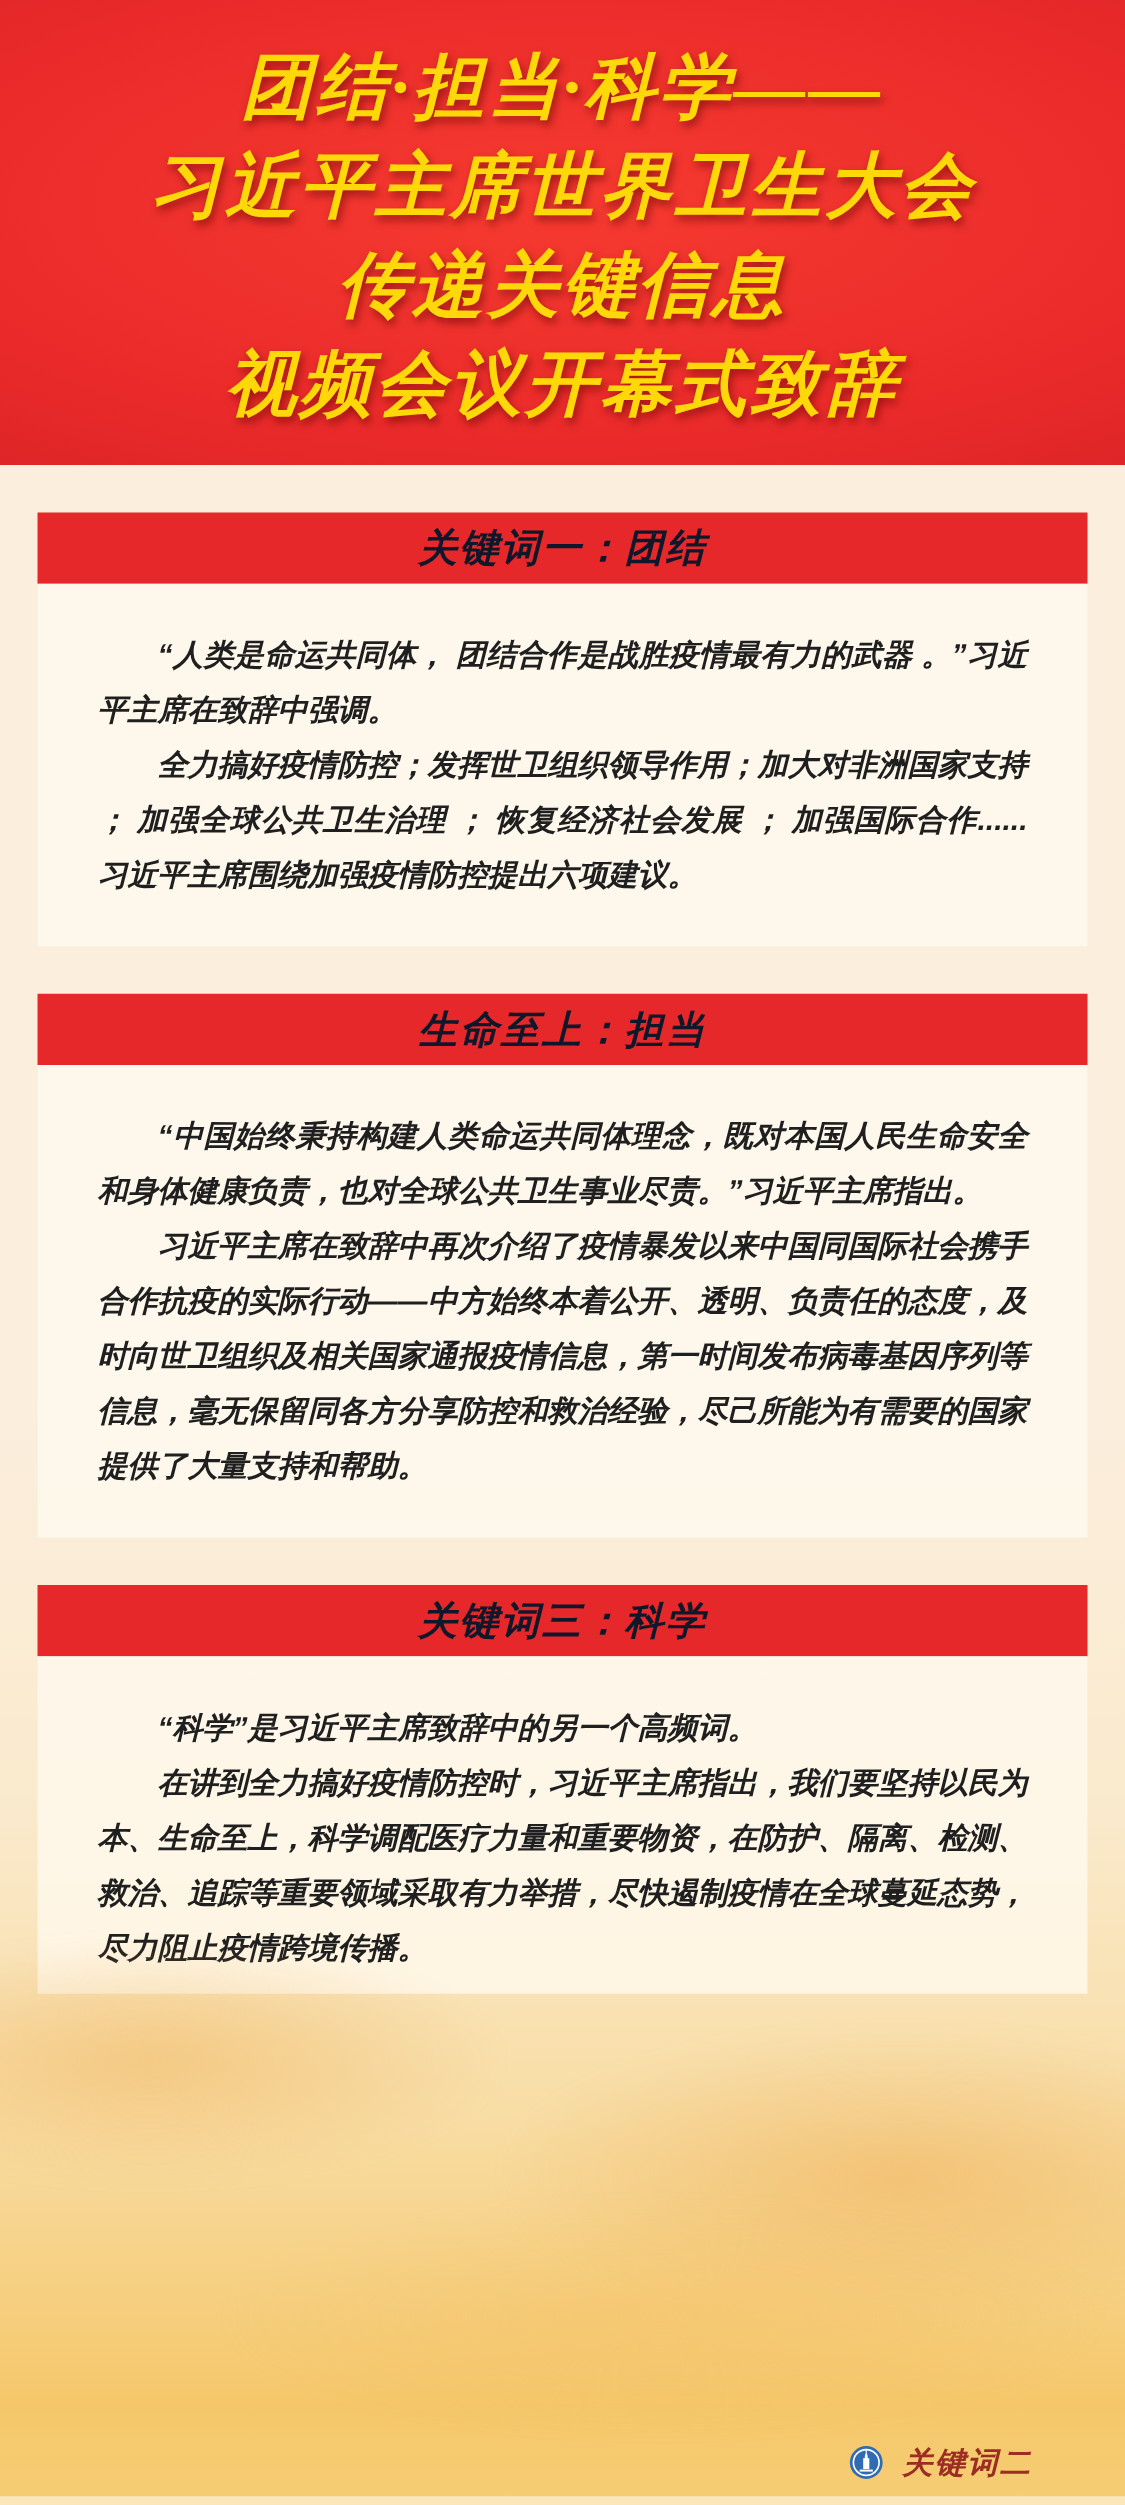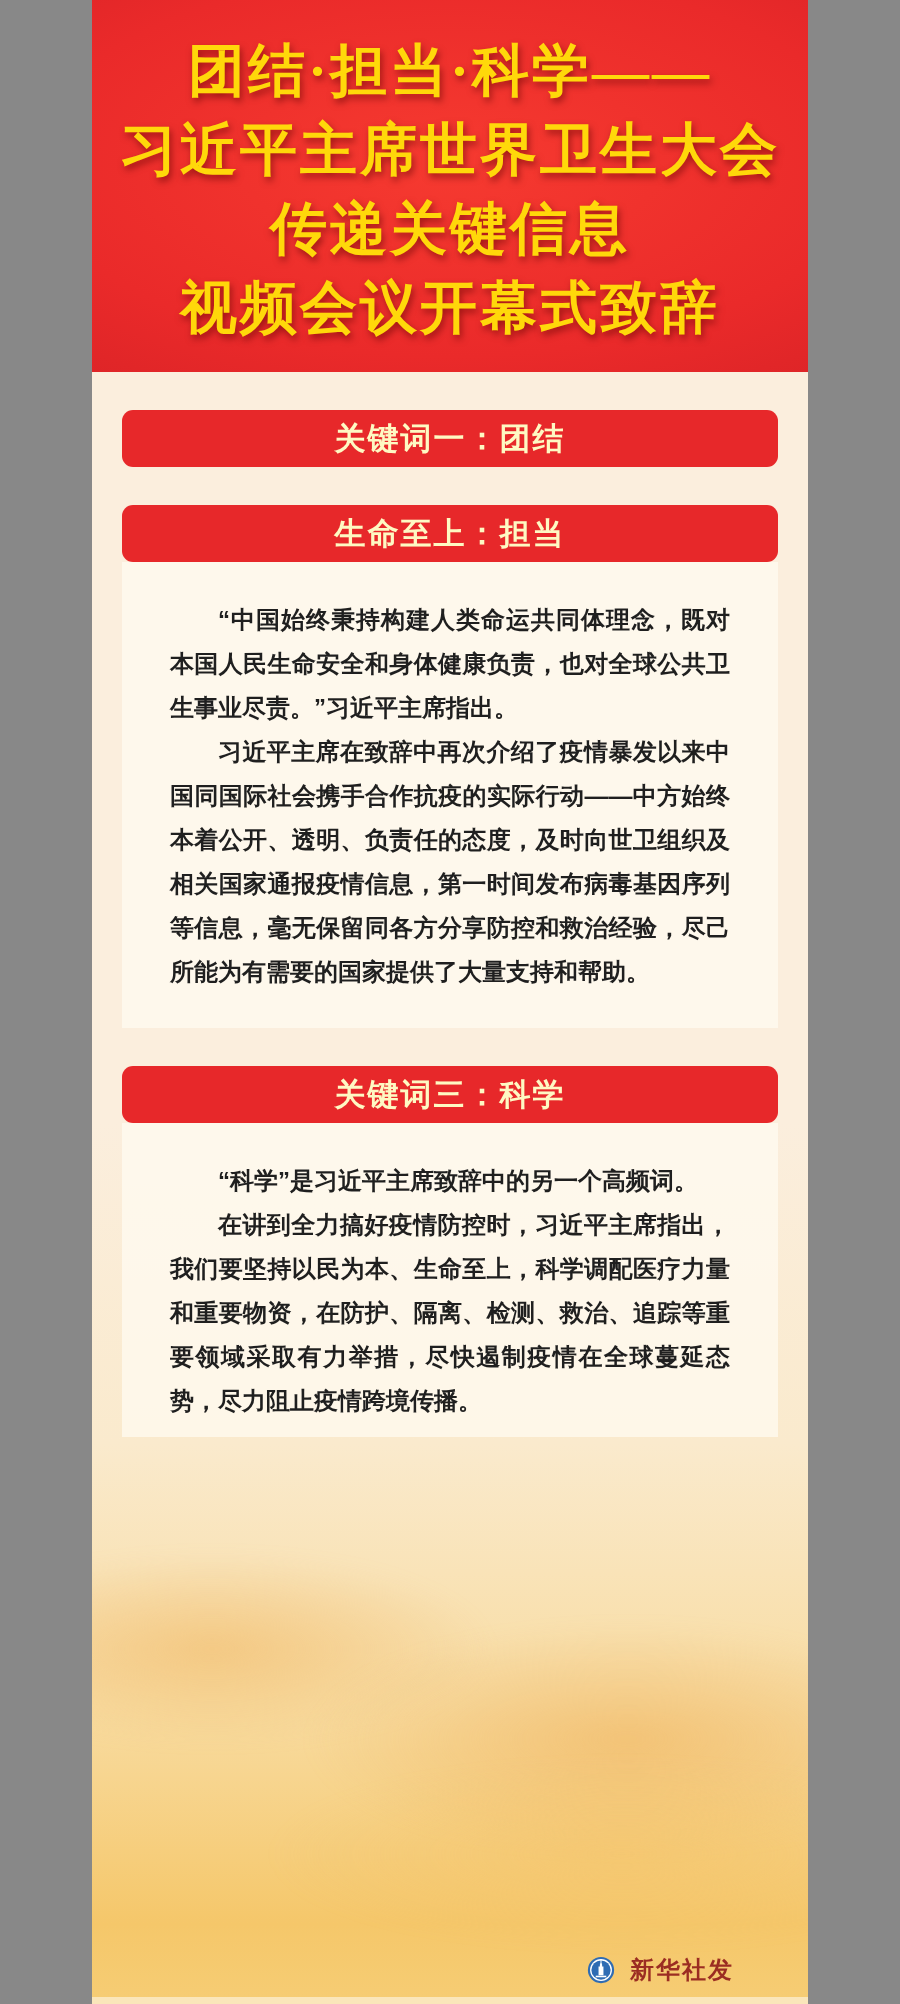--- a/index.html
+++ b/index.html
@@ -1,28 +1,29 @@
 <!DOCTYPE html>
 <html><head>
 <meta charset="utf-8">
 <style>
   * { box-sizing: border-box; }
   html, body { margin: 0; padding: 0; }
   body { background: #888; }
 
   .page {
     position: relative;
-    width: 716px;
+    width: 900px;
     height: 2004px;
     margin: 0 auto;
     overflow: hidden;
     background: linear-gradient(180deg,
       #fbeedd 0%, #fbeedd 56%, #faeacd 72%,
       #f8dca2 85%, #f5c76a 96%, #f6cd74 100%);
     font-family: "Liberation Sans", sans-serif;
+    font-style: italic;
   }
 
   
   .hill {
     position: absolute;
     border-radius: 50%;
     filter: blur(9px);
     pointer-events: none;
   }
   .hill-left {
@@ -69,28 +70,27 @@
     font-weight: 600;
     color: #1f1f1f;
     text-indent: 2em;
     text-align: justify;
   }
 
   .banner {
     margin: 38px 30px 0;
     height: 57px;
     background: #e7282a;
-    color: #fef9c3;
+    color: #0f172a;
     display: flex;
     align-items: center;
     justify-content: center;
     font-size: 31px;
     font-weight: bold;
     letter-spacing: 2px;
-    border-radius: 11px;
   }
 
   .box {
     margin: 0 30px;
     background: rgba(255, 251, 242, 0.74);
     padding: 36px 48px 34px;
   }
   .box p {
     margin: 0;
     font-size: 24px;
@@ -147,20 +147,24 @@
   </header>
 
   <main class="main">
 
     <div class="intro">
     </div>
 
     <div class="banner">
       <span>关键词一：团结</span>
     </div>
+    <section class="box">
+      <p>“人类是命运共同体， 团结合作是战胜疫情最有力的武器 。”习近平主席在致辞中强调。</p>
+      <p>全力搞好疫情防控；发挥世卫组织领导作用；加大对非洲国家支持 ； 加强全球公共卫生治理 ； 恢复经济社会发展 ； 加强国际合作......习近平主席围绕加强疫情防控提出六项建议。</p>
+    </section>
 
     <div class="banner">
       <span>生命至上：担当</span>
     </div>
     <section class="box">
       <p>“中国始终秉持构建人类命运共同体理念，既对本国人民生命安全和身体健康负责，也对全球公共卫生事业尽责。”习近平主席指出。</p>
       <p>习近平主席在致辞中再次介绍了疫情暴发以来中国同国际社会携手合作抗疫的实际行动——中方始终本着公开、透明、负责任的态度，及时向世卫组织及相关国家通报疫情信息，第一时间发布病毒基因序列等信息，毫无保留同各方分享防控和救治经验，尽己所能为有需要的国家提供了大量支持和帮助。</p>
     </section>
 
     <div class="banner">
@@ -177,18 +181,18 @@
     <span class="logo">
       <svg viewBox="0 0 32 32" xmlns="http://www.w3.org/2000/svg" aria-hidden="true">
         <circle cx="16" cy="16" r="15" fill="#2f6cb3"></circle>
         <circle cx="16" cy="16" r="12.5" fill="#ffffff"></circle>
         <circle cx="16" cy="16" r="11" fill="#2f6cb3"></circle>
         <path d="M16 5.5 L17.3 10 L17.3 12 L18.8 12 L18.8 22 L13.2 22 L13.2 12 L14.7 12 L14.7 10 Z" fill="#ffffff"></path>
         <rect x="10" y="22.5" width="12" height="1.8" fill="#ffffff"></rect>
         <rect x="15.4" y="3.5" width="1.2" height="3" fill="#ffffff"></rect>
       </svg>
     </span>
-    <span class="credit">新华社发</span>
+    <span class="credit">关键词二</span>
   </footer>
 
   <div class="bottom-strip"></div>
 
 </div>
 
 </body></html>

